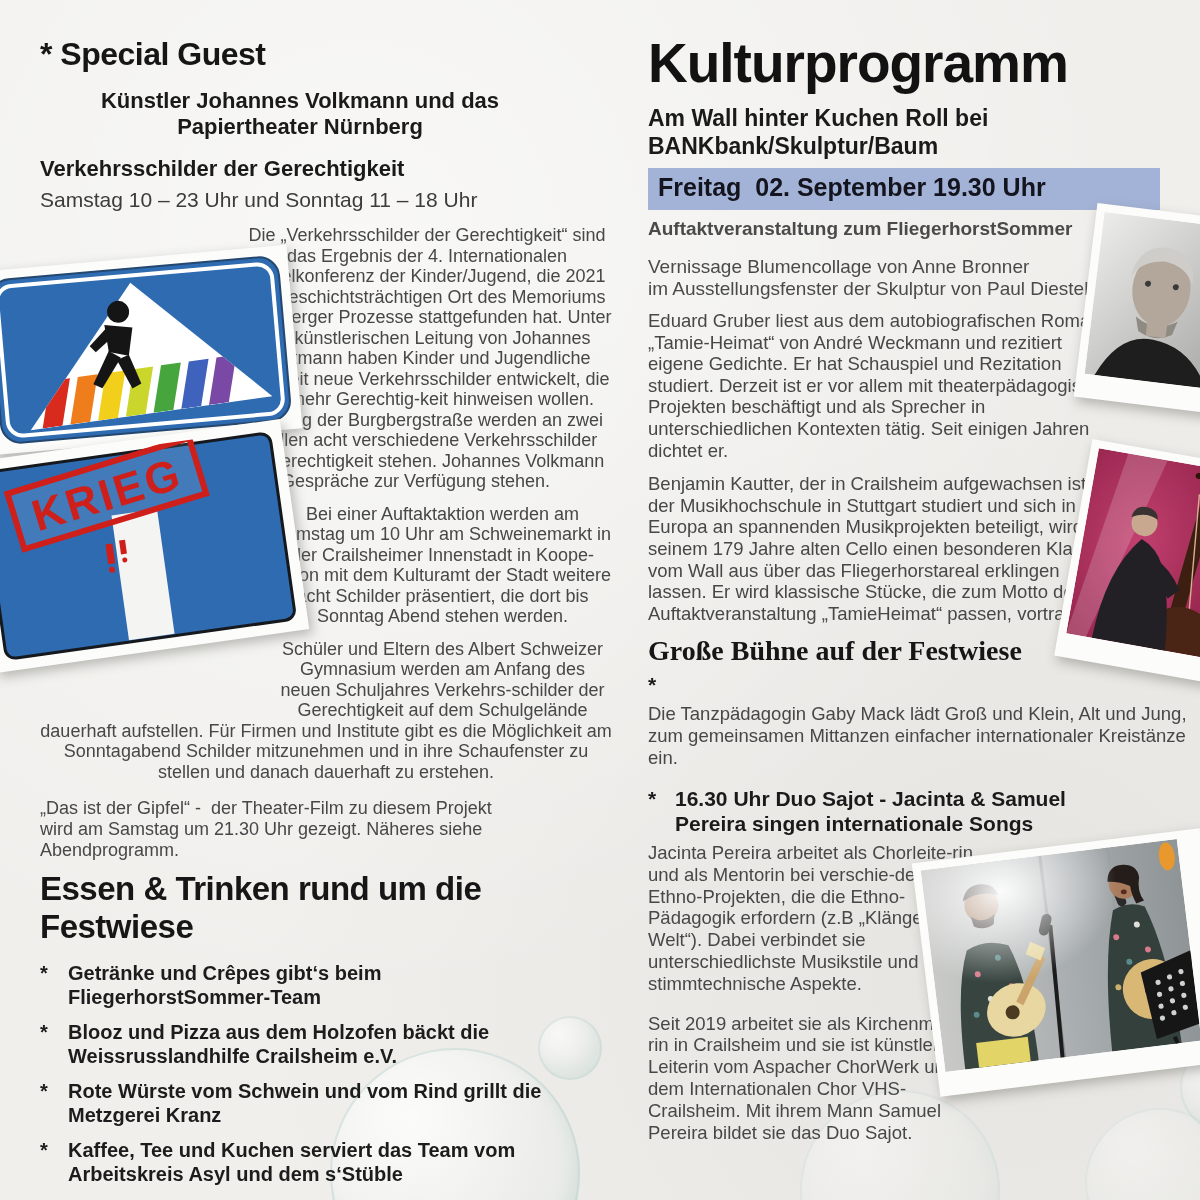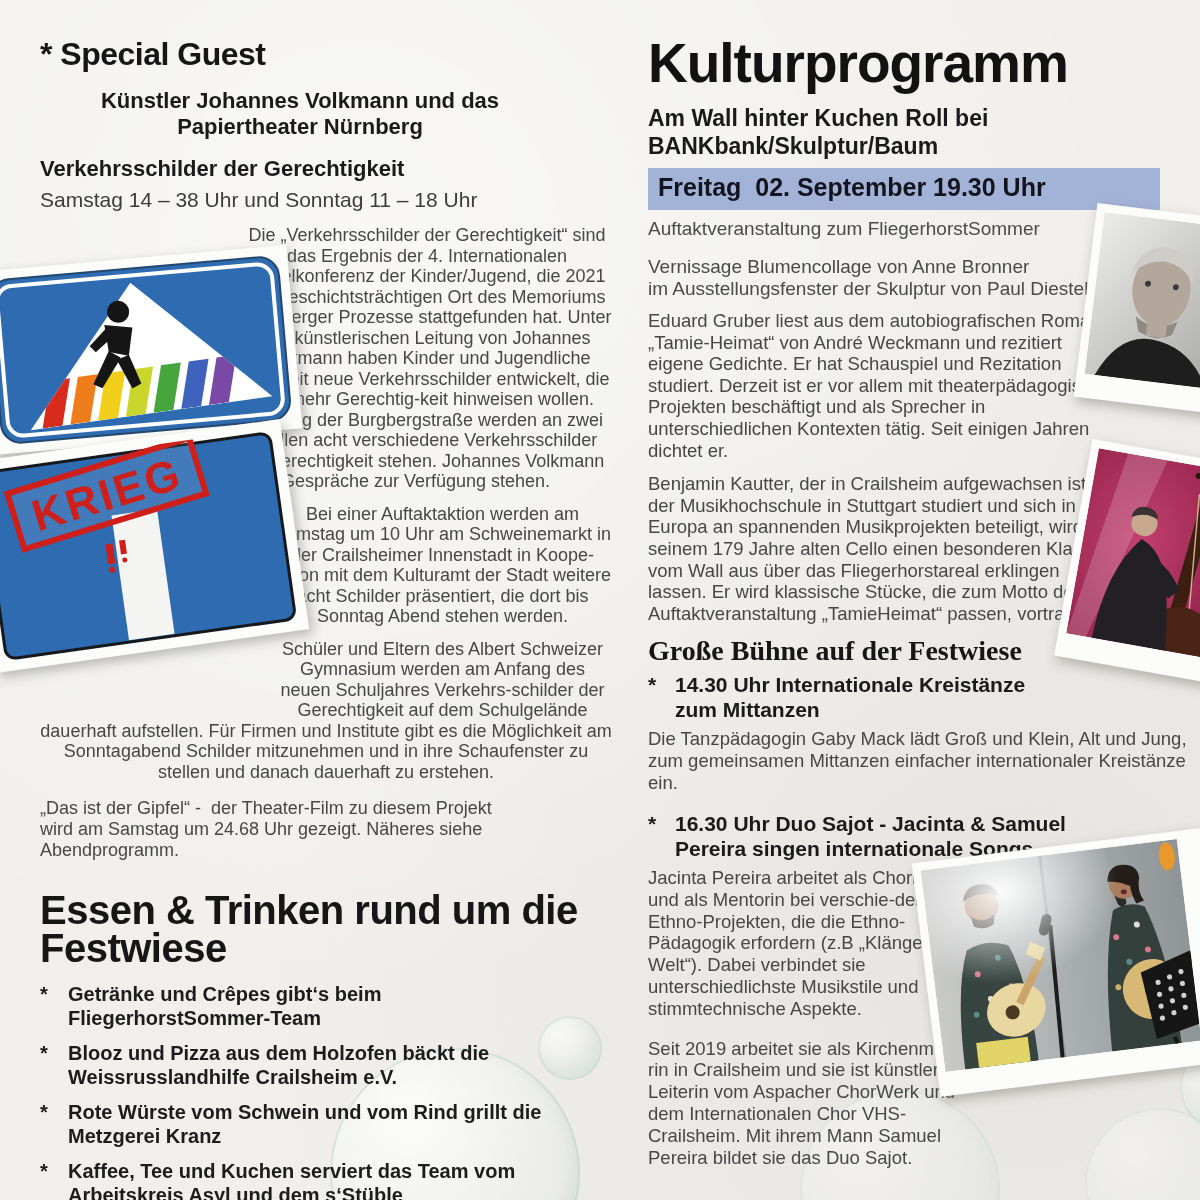--- a/index.html
+++ b/index.html
@@ -20,37 +20,37 @@
   .sg-title{font-size:32px; line-height:36px; font-weight:bold; color:#161616; letter-spacing:-.5px; margin-bottom:16px;}
   .sg-sub{font-size:22px; line-height:26px; font-weight:bold; color:#1a1a1a; margin-bottom:16px; width:520px;text-align:center;}
   .proj-title{font-size:22px; line-height:26px; font-weight:bold; color:#1a1a1a; margin-bottom:5px;}
   .proj-times{font-size:21px; line-height:26px; color:#3c3c3c; margin-bottom:4px;}
   .p-center{font-size:18px; line-height:20.5px; color:#474747; text-align:center; margin-top:12px;}
   .p-left{font-size:18px; line-height:21px; color:#474747; clear:both; margin-top:16px; white-space:pre-wrap; width:480px;}
   .spacer1{float:left; width:250px; height:240px; margin-left:-48px;
            shape-outside:polygon(0 24px,250px 24px,250px 110px,185px 240px,0 240px);}
   .spacer2{float:left; clear:left; width:285px; height:222px; margin-left:-52px;
            shape-outside:polygon(0 0,200px 0,285px 80px,285px 222px,0 222px);}
-  .food-title{font-size:40px; line-height:38px; font-weight:bold; color:#161616; letter-spacing:-.5px; margin-top:30px; margin-bottom:16px;}
+  .food-title{font-size:33px; line-height:38px; font-weight:bold; color:#161616; letter-spacing:-.5px; margin-top:9px; margin-bottom:16px;}
   .food-list{list-style:none;}
   .food-list li{display:flex; margin-bottom:12px; font-size:20px; line-height:23.5px; font-weight:bold; color:#1c1c1c;}
   .food-list .mark{width:28px; flex:none;}
   .food-list .txt{flex:1; max-width:520px;}
   
   .card{position:absolute; background:#fcfcfa; padding:8px; box-shadow:3px 5px 12px rgba(110,110,104,.45);}
   .sign1{left:-55px; top:222px; width:294px; height:168px; transform:rotate(-5deg);}
   .sign2{left:-60px; top:404px; width:300px; height:196px; transform:rotate(-8deg);}
   
   .kultur{font-size:55px; line-height:58px; font-weight:bold; color:#121212; letter-spacing:-1px; margin-bottom:12px;}
   .loc{font-size:23px; line-height:28px; font-weight:bold; color:#1a1a1a; margin-bottom:8px;}
   .bar{height:42px; line-height:38px; padding-left:10px; font-size:25px; font-weight:bold; color:#14141e; margin-bottom:7px;}
   .bar span{white-space:pre;}
   .bar-fri{background:#a3b3d7;}
   .bar-sat{background:#b6b2c7;}
-  .fri-sub{font-size:19px; line-height:23px; color:#4a4a4a; margin-bottom:16px;}
+  .fri-sub{font-size:19px; line-height:23px; color:#4a4a4a; margin-bottom:16px;font-weight:bold;}
   .ev-head{font-size:22px; line-height:26px; font-weight:bold; color:#1a1a1a; width:470px; margin-bottom:4px;}
   .vern{font-size:19px; line-height:22px; color:#4a4a4a; white-space:pre-line; margin-bottom:10px;}
   .p-right{font-size:18.5px; line-height:21.6px; color:#474747; width:474px; margin-bottom:12px;}
   .stage{font-size:28px; line-height:29px; font-weight:bold; color:#161616; margin:6px 0 7px;font-family:Liberation Serif, serif;}
   .ev-item{display:flex; font-weight:bold; color:#1a1a1a; font-size:21px; line-height:25px; margin-bottom:6px;}
   .ev-item .mark{width:27px; flex:none;}
   .ev-item .txt{max-width:392px;}
   .p-ev1{font-size:18.5px; line-height:21.6px; color:#474747; width:558px; margin-bottom:18px;}
   .p-narrow{font-size:18.5px; line-height:21.8px; color:#474747; width:336px; margin-bottom:18px;}
   .photo1{left:437px; top:178px; width:144px; height:179px; transform:rotate(7deg);}
@@ -80,28 +80,28 @@
   <div class="bubble b3"></div>
   <div class="bubble b4 b-pink"></div>
   <div class="bubble b5"></div>
   <div class="bubble b6"></div>
   <div class="bubble b7"></div>
 
   <section class="col-left">
     <h1 class="sg-title">* Special Guest</h1>
     <h2 class="sg-sub">Künstler Johannes Volkmann und das Papiertheater Nürnberg</h2>
     <h3 class="proj-title">Verkehrsschilder der Gerechtigkeit</h3>
-    <div class="proj-times">Samstag 14 – 38 Uhr und Sonntag 11 – 18 Uhr</div>
+    <div class="proj-times">Samstag 10 – 23 Uhr und Sonntag 11 – 18 Uhr</div>
 
     <div class="spacer1"></div>
     <p class="p-center">Die „Verkehrsschilder der Gerechtigkeit“ sind das Ergebnis der 4. Internationalen Gipfelkonferenz der Kinder/Jugend, die 2021 am geschichtsträchtigen Ort des Memoriums Nürnberger Prozesse stattgefunden hat. Unter der künstlerischen Leitung von Johannes Volkmann haben Kinder und Jugendliche weltweit neue Verkehrsschilder entwickelt, die auf mehr Gerechtig-keit hinweisen wollen. Entlang der Burgbergstraße werden an zwei Stellen acht verschiedene Verkehrsschilder der Gerechtigkeit stehen. Johannes Volkmann wird dort für Infos und Gespräche zur Verfügung stehen.</p>
     <div class="spacer2"></div>
     <p class="p-center">Bei einer Auftaktaktion werden am Samstag um 10 Uhr am Schweinemarkt in der Crailsheimer Innenstadt in Koope-ration mit dem Kulturamt der Stadt weitere acht Schilder präsentiert, die dort bis Sonntag Abend stehen werden.</p>
     <p class="p-center">Schüler und Eltern des Albert Schweizer Gymnasium werden am Anfang des neuen Schuljahres Verkehrs-schilder der Gerechtigkeit auf dem Schulgelände dauerhaft aufstellen. Für Firmen und Institute gibt es die Möglichkeit am Sonntagabend Schilder mitzunehmen und in ihre Schaufenster zu stellen und danach dauerhaft zu erstehen.</p>
-    <p class="p-left">„Das ist der Gipfel“ -  der Theater-Film zu diesem Projekt wird am Samstag um 24.68 Uhr gezeigt. Näheres siehe Abendprogramm.</p>
+    <p class="p-left">„Das ist der Gipfel“ -  der Theater-Film zu diesem Projekt wird am Samstag um 21.30 Uhr gezeigt. Näheres siehe Abendprogramm.</p>
 
     <h2 class="food-title">Essen &amp; Trinken rund um die Festwiese</h2>
     <ul class="food-list">
       <li>
         <span class="mark">*</span>
         <span class="txt">Getränke und Crêpes gibt‘s beim FliegerhorstSommer-Team</span>
         </li>
       <li>
         <span class="mark">*</span>
         <span class="txt">Blooz und Pizza aus dem Holzofen bäckt die Weissrusslandhilfe Crailsheim e.V.</span>
@@ -173,21 +173,20 @@
 
     <p class="vern">Vernissage Blumencollage von Anne Bronner
 im Ausstellungsfenster der Skulptur von Paul Diestel.</p>
     <p class="p-right">Eduard Gruber liest aus dem autobiografischen Roman „Tamie-Heimat“ von André Weckmann und rezitiert eigene Gedichte. Er hat Schauspiel und Rezitation studiert. Derzeit ist er vor allem mit theaterpädagogischen Projekten beschäftigt und als Sprecher in unterschiedlichen Kontexten tätig. Seit einigen Jahren dichtet er.</p>
     <p class="p-right">Benjamin Kautter, der in Crailsheim aufgewachsen ist, an der Musikhochschule in Stuttgart studiert und sich in ganz Europa an spannenden Musikprojekten beteiligt, wird mit seinem 179 Jahre alten Cello einen besonderen Klang vom Wall aus über das Fliegerhorstareal erklingen lassen. Er wird klassische Stücke, die zum Motto der Auftaktveranstaltung „TamieHeimat“ passen, vortragen.</p>
 
     <h3 class="stage">Große Bühne auf der Festwiese</h3>
 
     <div class="ev-item">
       <span class="mark">*</span>
-      <span class="txt">14.30 Uhr Internationale Kreistänze zum Mittanzen</span>
     </div>
     <p class="p-ev1">Die Tanzpädagogin Gaby Mack lädt Groß und Klein, Alt und Jung, zum gemeinsamen Mittanzen einfacher internationaler Kreistänze ein.</p>
 
     <div class="ev-item">
       <span class="mark">*</span>
       <span class="txt">16.30 Uhr Duo Sajot - Jacinta &amp; Samuel Pereira singen internationale Songs</span>
     </div>
     <p class="p-narrow">Jacinta Pereira arbeitet als Chorleite-rin und als Mentorin bei verschie-denen Ethno-Projekten, die die Ethno-Pädagogik erfordern (z.B „Klänge der Welt“). Dabei verbindet sie unterschiedlichste Musikstile und stimmtechnische Aspekte.</p>
     <p class="p-narrow">Seit 2019 arbeitet sie als Kirchenmusike-rin in Crailsheim und sie ist künstlerische Leiterin vom Aspacher ChorWerk und dem Internationalen Chor VHS-Crailsheim. Mit ihrem Mann Samuel Pereira bildet sie das Duo Sajot.</p>
 

